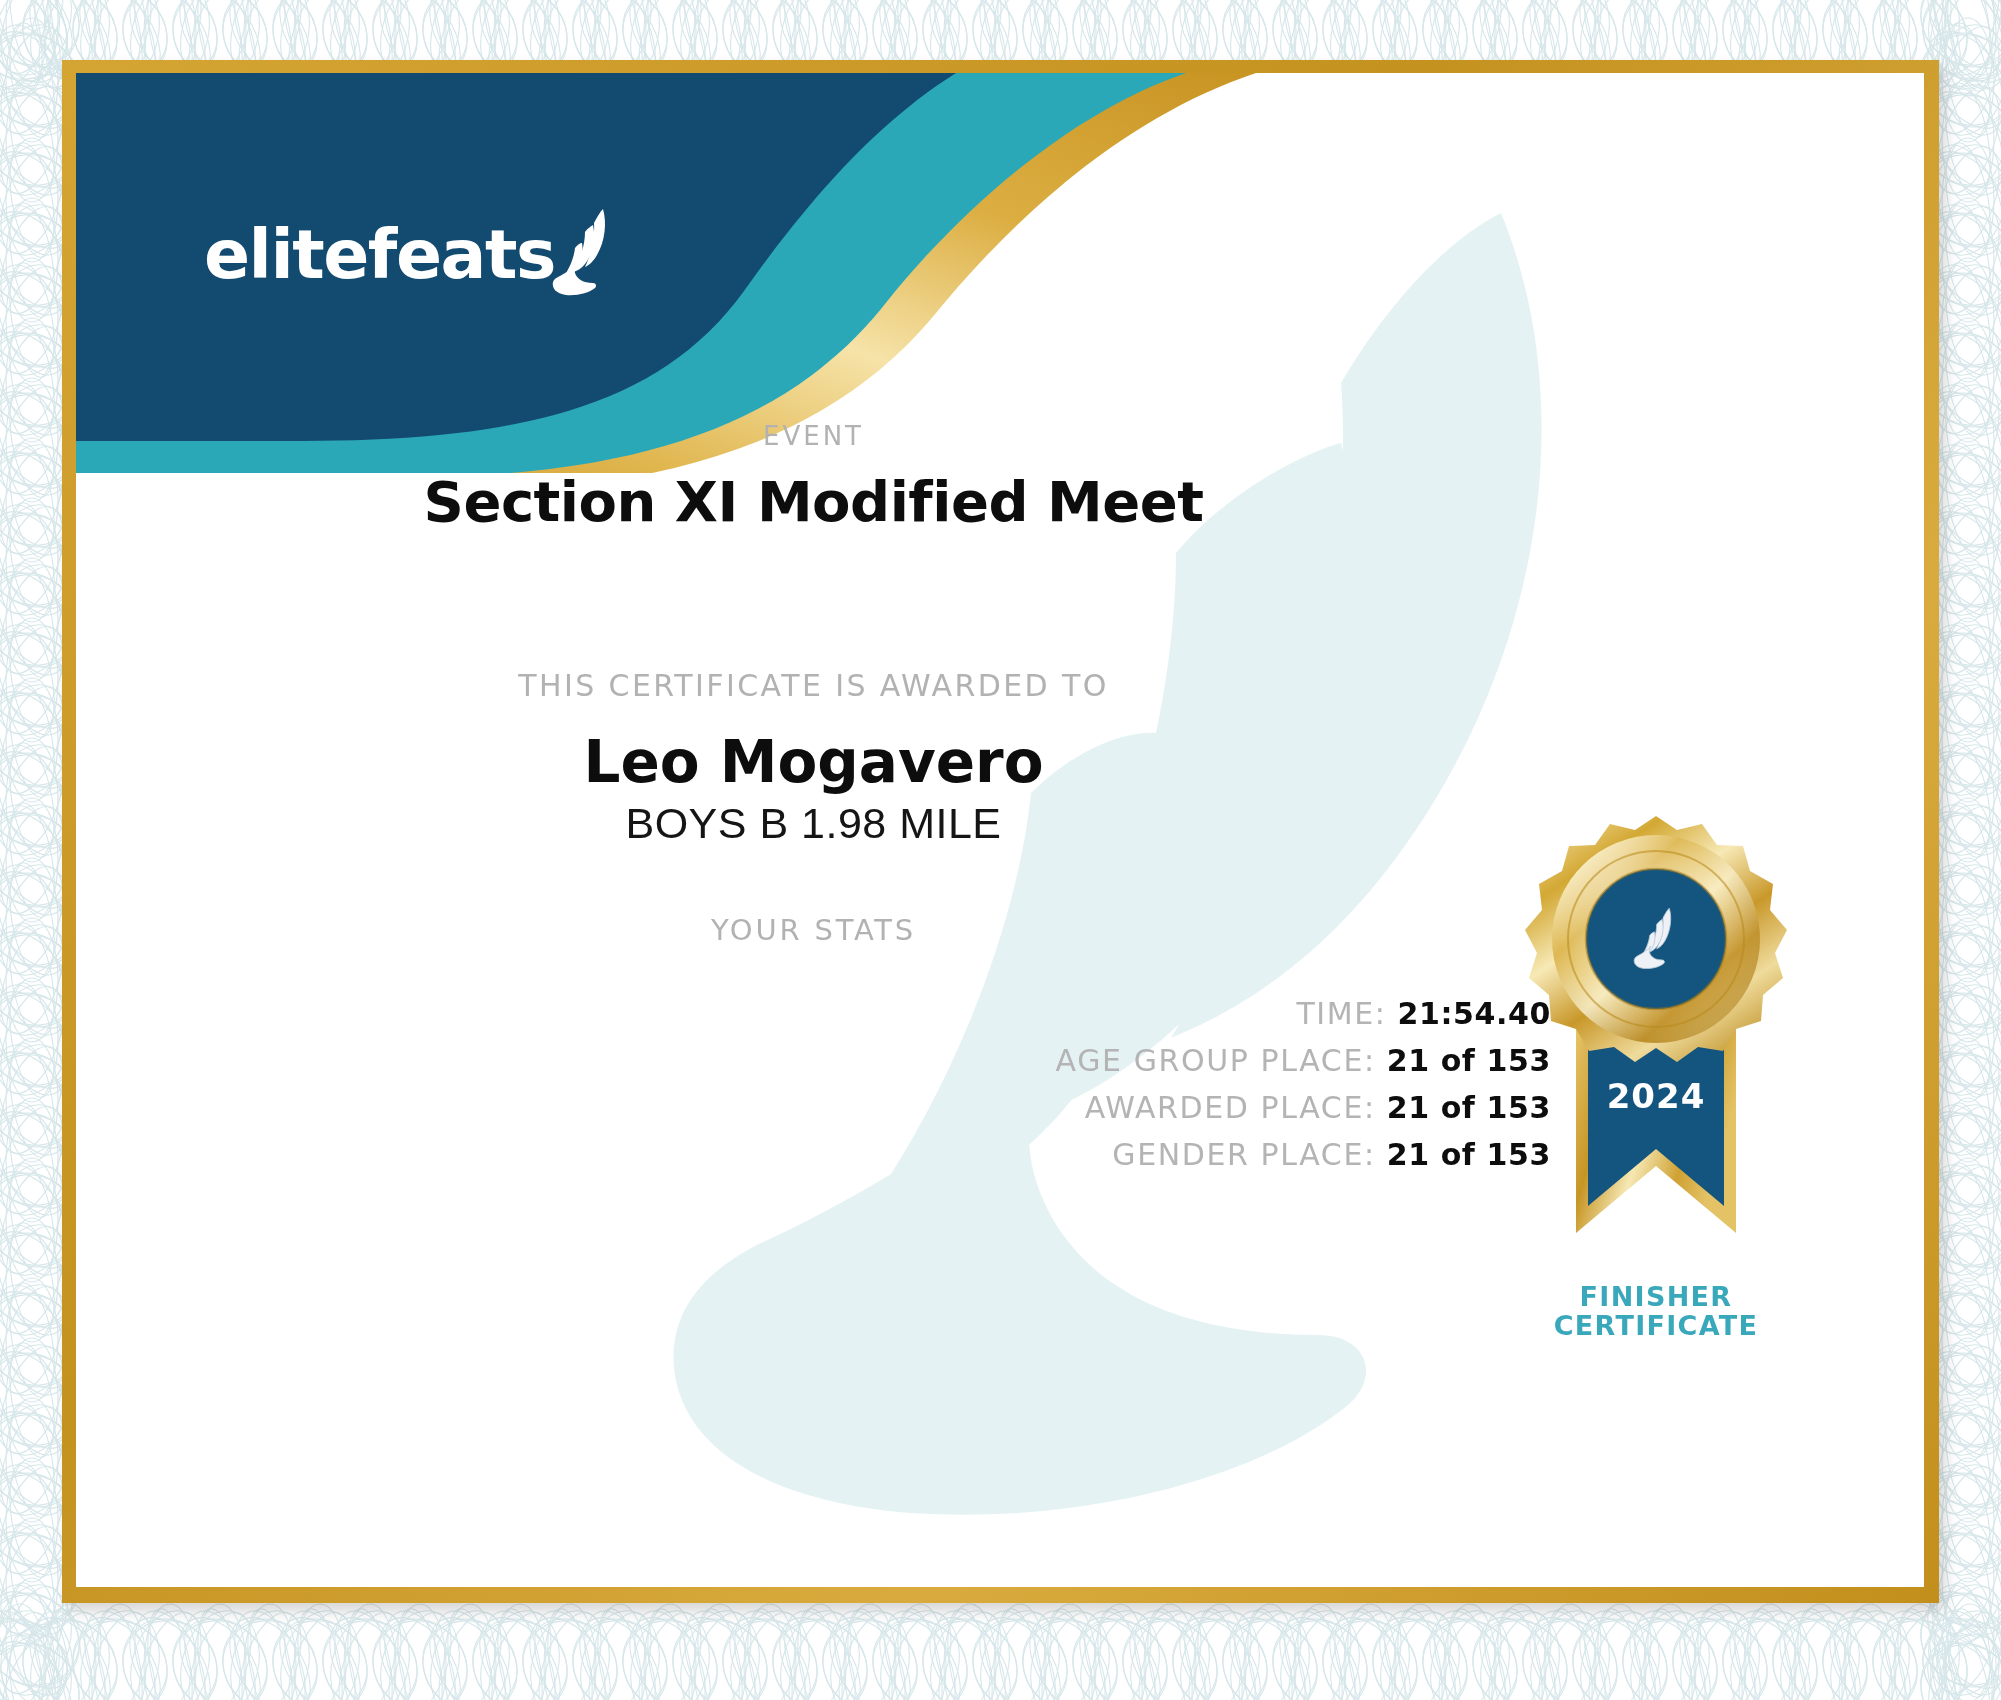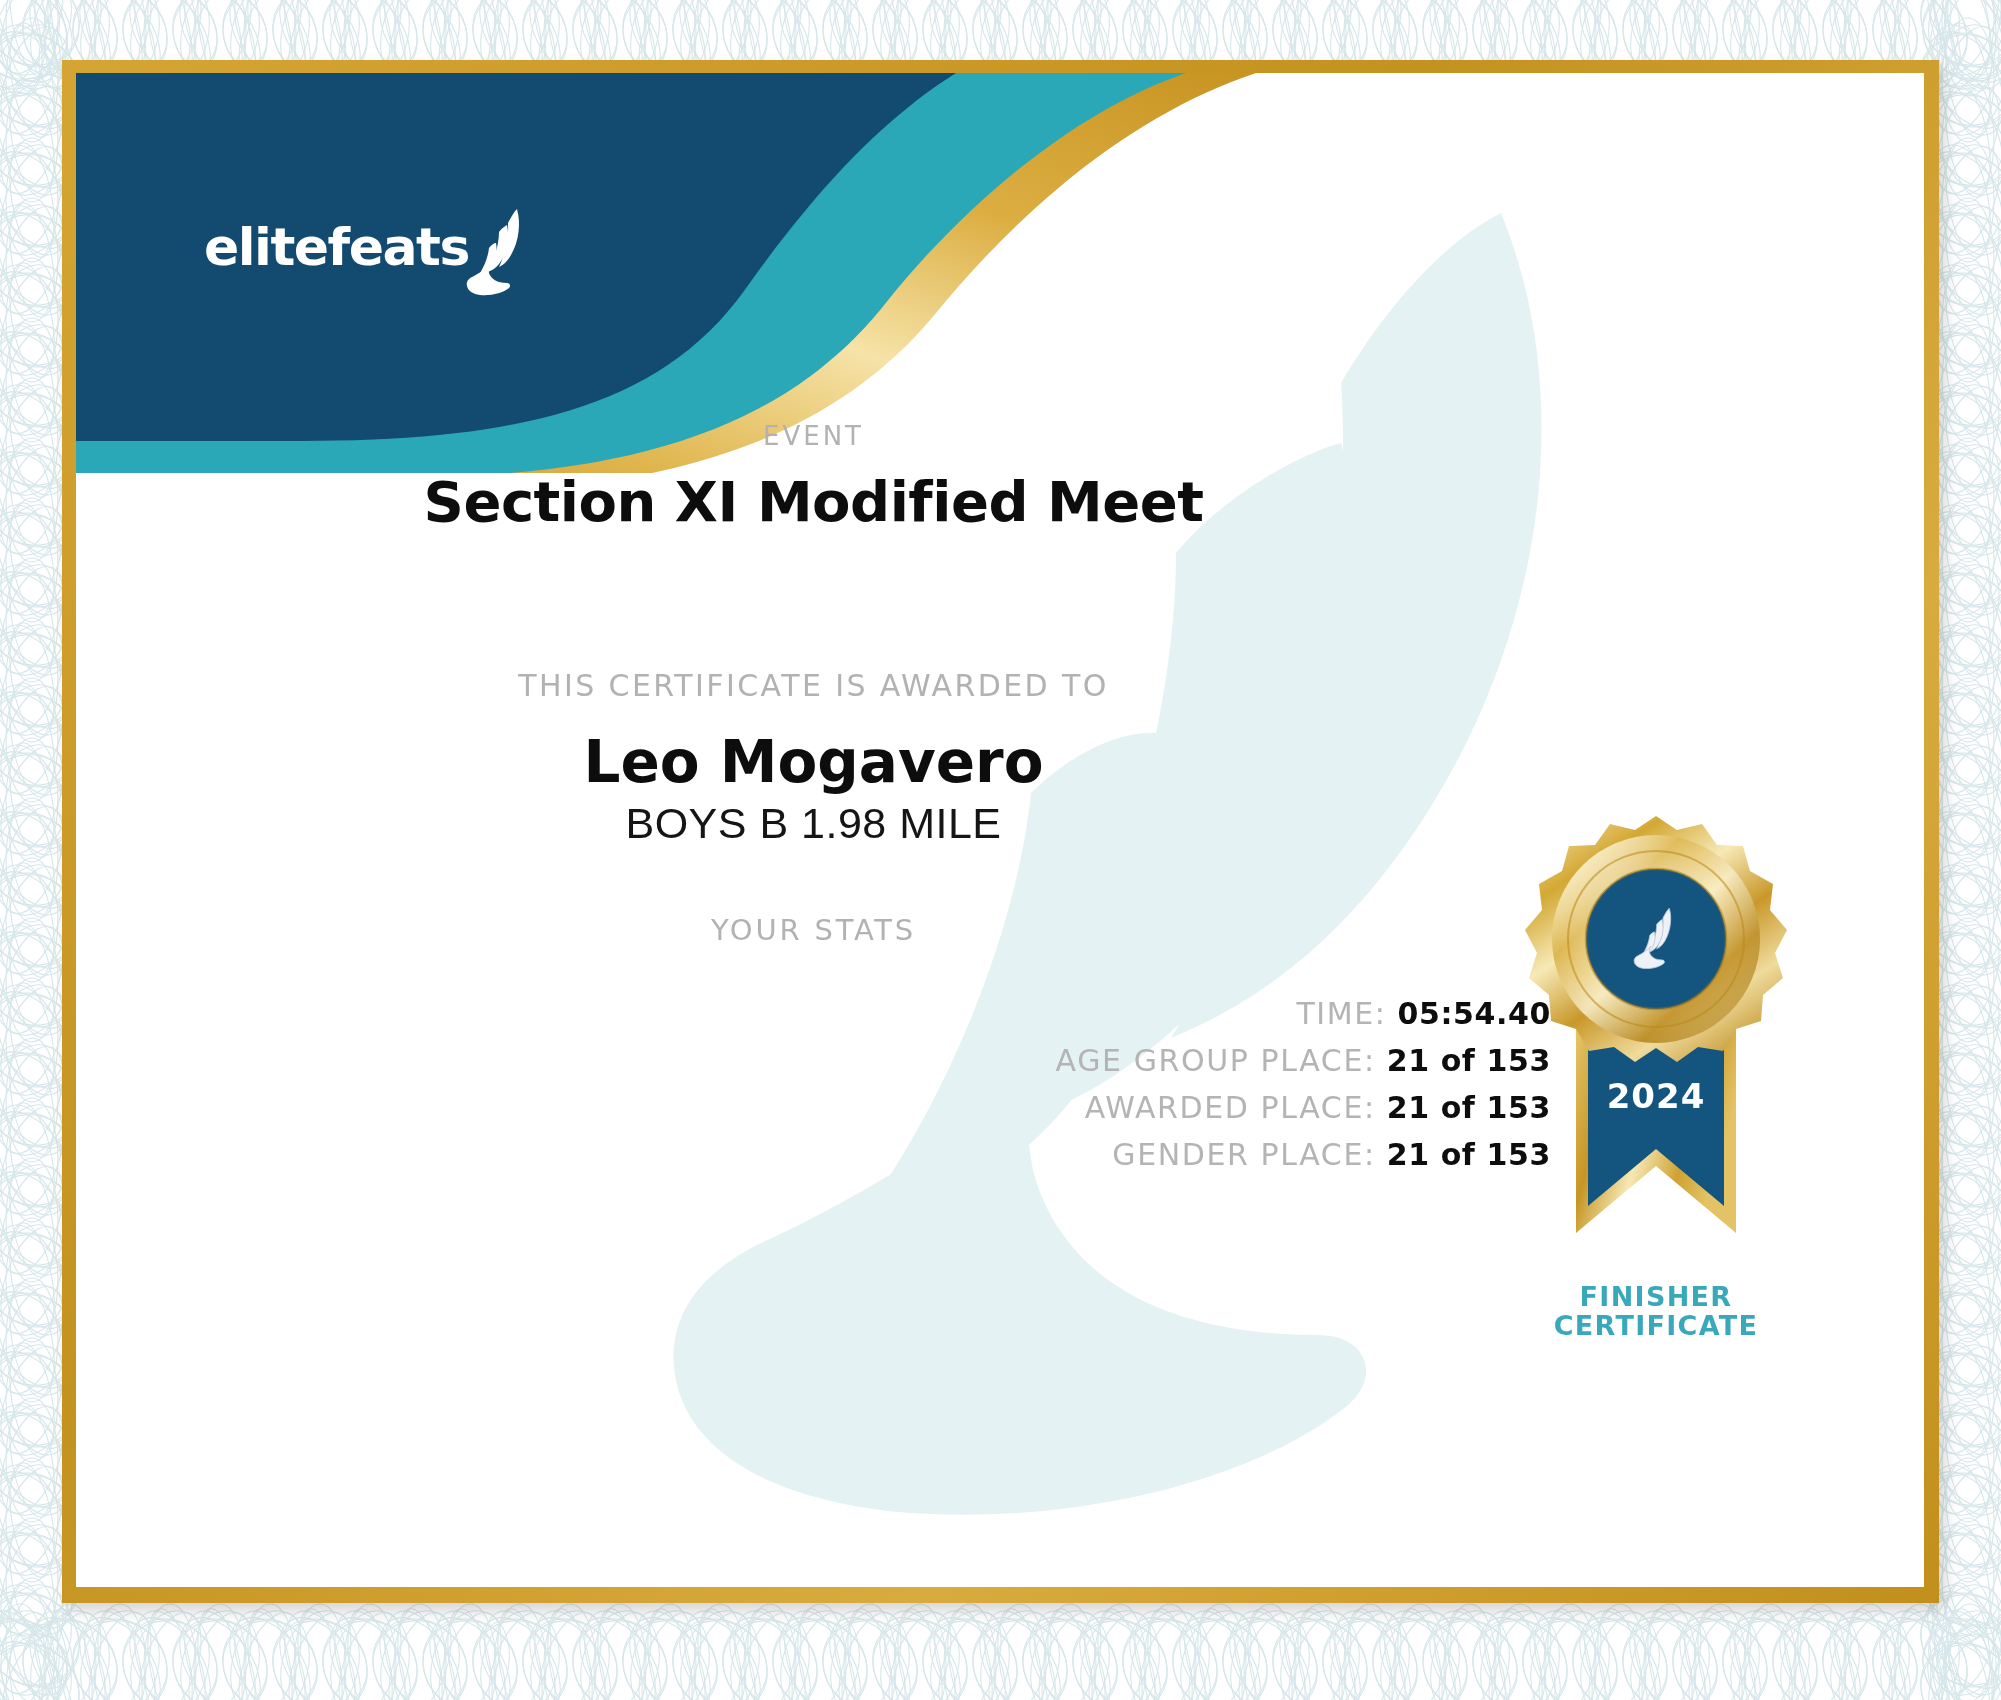--- a/index.html
+++ b/index.html
@@ -74,21 +74,21 @@
   #logo {
     position: absolute;
     left: 128px;
     top: 148px;
     display: flex;
     align-items: flex-start;
     z-index: 5;
   }
   #logo-wordmark {
     font-family: "DejaVu Sans", sans-serif;
-    font-size: 52px;
+    font-size: 68px;
     font-weight: bold;
     color: #ffffff;
     letter-spacing: -1.5px;
     line-height: 1;
   }
   #logo-wing {
     margin-left: -6px;
     margin-top: -14px;
   }
 
@@ -381,21 +381,21 @@
 
         <div id="recipient-name">Leo Mogavero</div>
 
         <div id="recipient-division">BOYS B 1.98 MILE</div>
 
         <div class="label-muted" id="stats-label">YOUR STATS</div>
 
         <div id="stats-list">
           <div class="stat-row">
             <span class="stat-label">TIME:</span>
-            <span class="stat-value">05:54.40</span>
+            <span class="stat-value">21:54.40</span>
           </div>
           <div class="stat-row">
             <span class="stat-label">AGE GROUP PLACE:</span>
             <span class="stat-value">21 of 153</span>
           </div>
           <div class="stat-row">
             <span class="stat-label">AWARDED PLACE:</span>
             <span class="stat-value">21 of 153</span>
           </div>
           <div class="stat-row">

